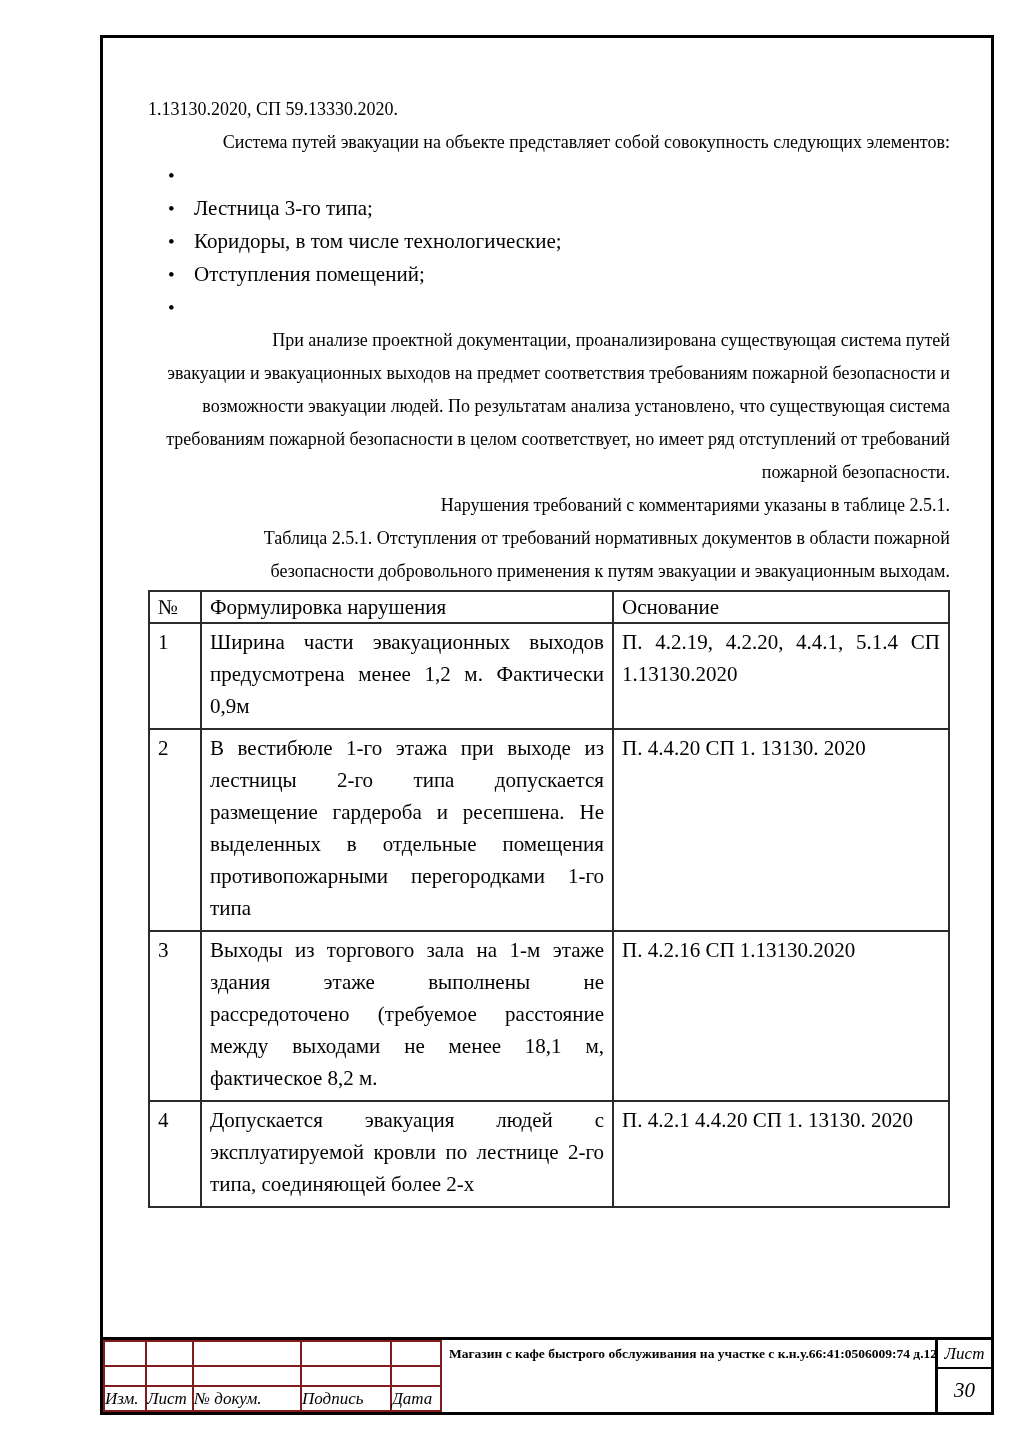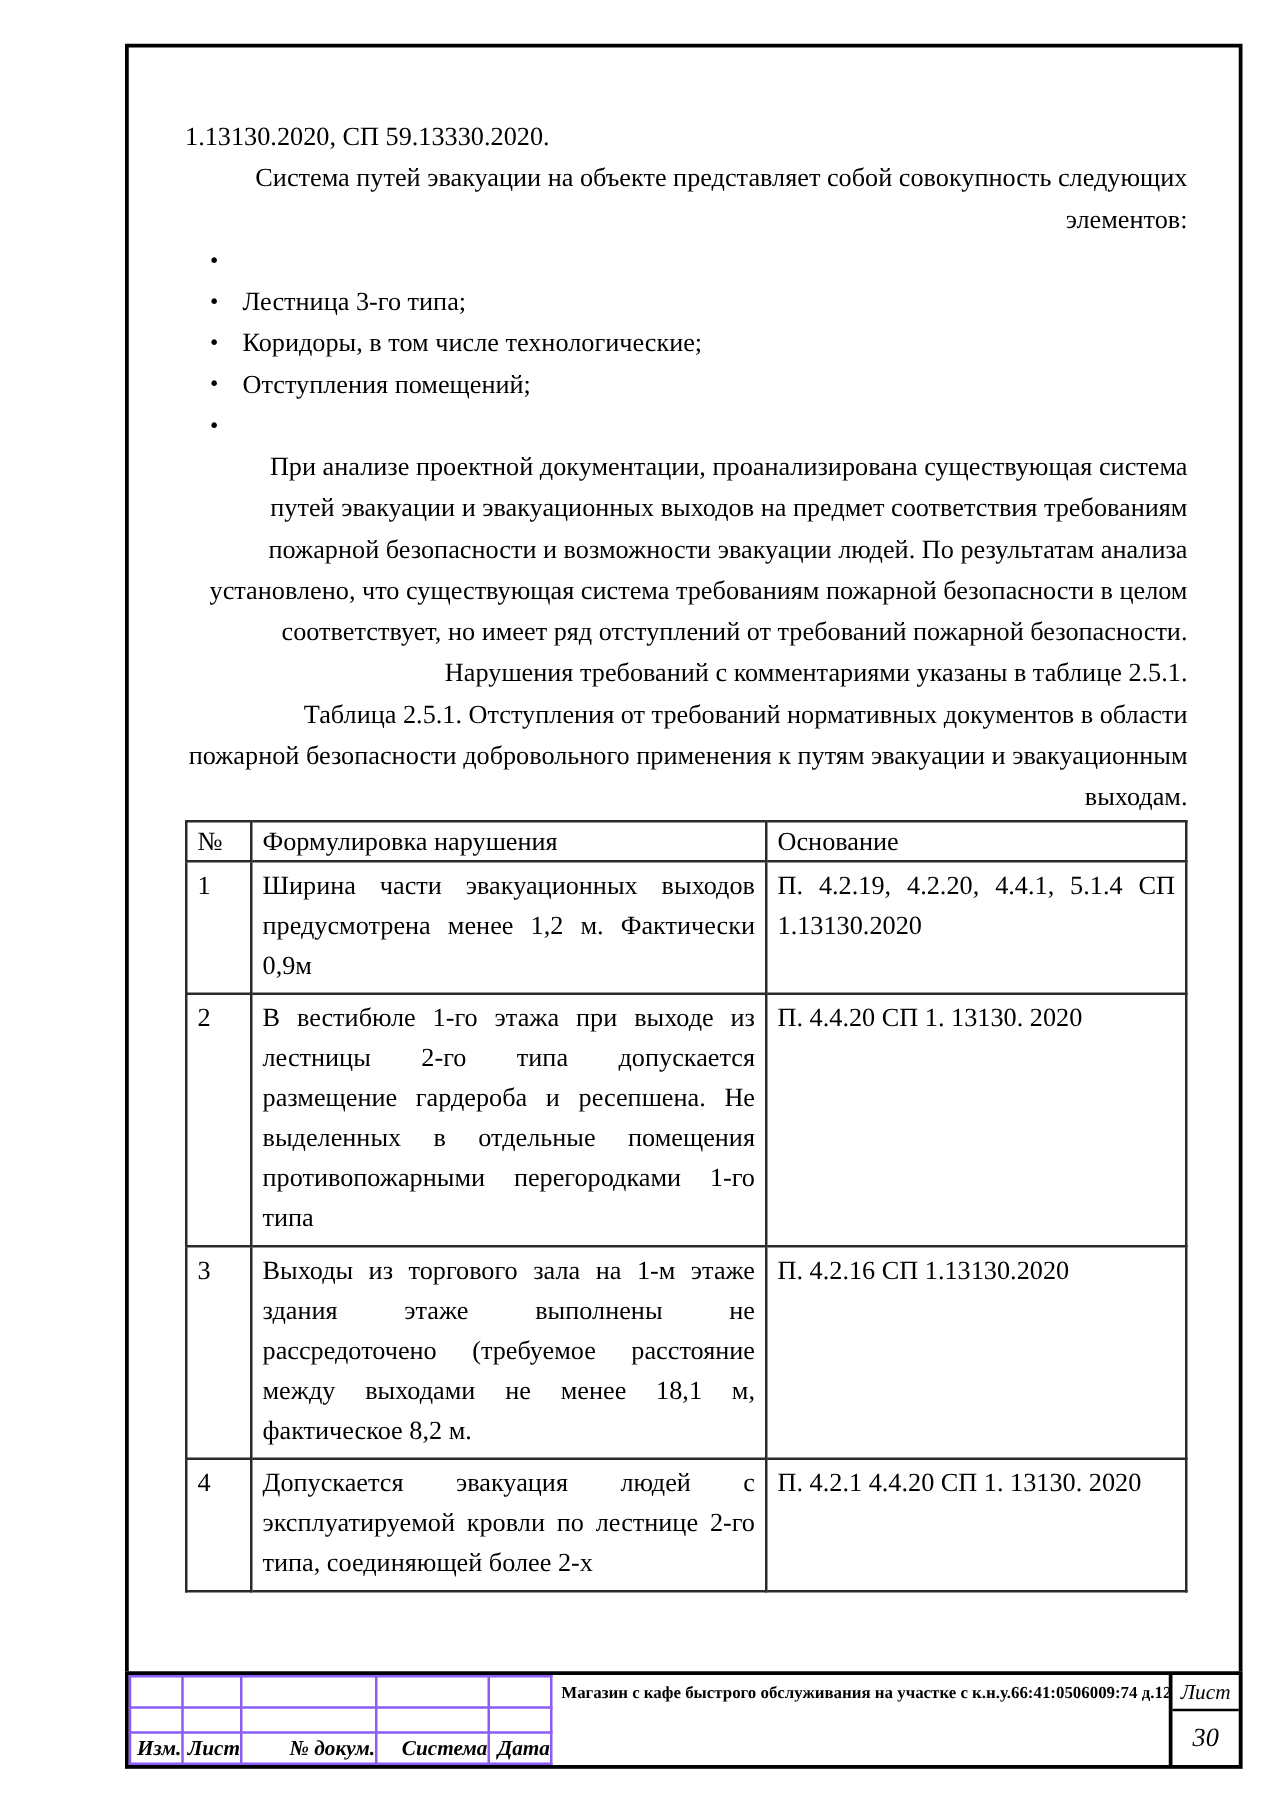--- a/index.html
+++ b/index.html
@@ -5,21 +5,21 @@
   html,body { margin:0; padding:0; background:#ffffff; }
   .page {
     position:relative; width:1024px; height:1448px; background:#ffffff;
     color:#000; font-family:"Liberation Serif", serif; overflow:hidden;
   }
   .frame {
     position:absolute; left:100px; top:35px; width:894px; height:1380px;
     border:3px solid #000; box-sizing:border-box; background:#fff;
   }
   .content { padding:55px 41px 0 45px; }
-  .line, .para { margin:0; font-size:21px; line-height:33px; }
+  .line, .para { margin:0; font-size:18px; line-height:33px; }
   .just { text-align:justify; }
   .ind  { text-indent:47px;text-align:right; }
 
   .bullets { list-style:none; margin:0; padding:0; }
   .bullets li { display:flex; font-size:21px; line-height:33px; padding-left:20px; }
   .bullet-dot { width:26px; flex:none; font-size:19px; }
 
   table.doc-table { border-collapse:collapse; table-layout:fixed; width:100%; margin-top:2px; }
   .col-num   { width:52px; }
   .col-text  { width:412px; }
@@ -29,22 +29,22 @@
   }
   .doc-table th { height:30px; line-height:30px; overflow:hidden; white-space:nowrap; }
   .doc-table td { line-height:32px; padding-top:2px; padding-bottom:6px; }
   td.cell-just { text-align:justify; }
 
   .stamp {
     position:absolute; left:-3px; right:-3px; bottom:-3px; height:78px;
     border:3px solid #000; background:#fff; display:flex; box-sizing:border-box;
   }
   table.stamp-grid { border-collapse:collapse; flex:none; }
-  .stamp-grid td { border:2px solid #8b5cf6; padding:0; text-align:right;
-    font-style:italic; font-size:17px; line-height:1;font-weight:bold; }
+  .stamp-grid td { border:2px solid #7f1d1d; padding:0; text-align:left;
+    font-style:italic; font-size:17px; line-height:1; }
   .stamp-grid tr.r1 td { height:23px; }
   .stamp-grid tr.r2 td { height:18px; }
   .stamp-grid tr.r3 td { height:23px; }
   .sc1{width:40px} .sc2{width:45px} .sc3{width:106px} .sc4{width:88px} .sc5{width:48px}
 
   .stamp-title {
     flex:1; padding:5px 4px 0 7px; font-weight:bold; font-size:13.5px;
     line-height:17px; white-space:nowrap; overflow:hidden;
   }
   .stamp-sheet { width:56px; flex:none; border-left:3px solid #000;
@@ -144,21 +144,21 @@
             <td></td>
             <td></td>
             <td></td>
             <td></td>
             <td></td>
           </tr>
           <tr class="r3">
             <td>Изм.</td>
             <td>Лист</td>
             <td>№ докум.</td>
-            <td>Система</td>
+            <td>Подпись</td>
             <td>Дата</td>
           </tr>
         </tbody>
       </table>
 
       <div class="stamp-title">Магазин с кафе быстрого обслуживания на участке с к.н.у.66:41:0506009:74 д.126/2</div>
 
       <div class="stamp-sheet">
         <div class="sheet-label">Лист</div>
         <div class="sheet-number">30</div>

